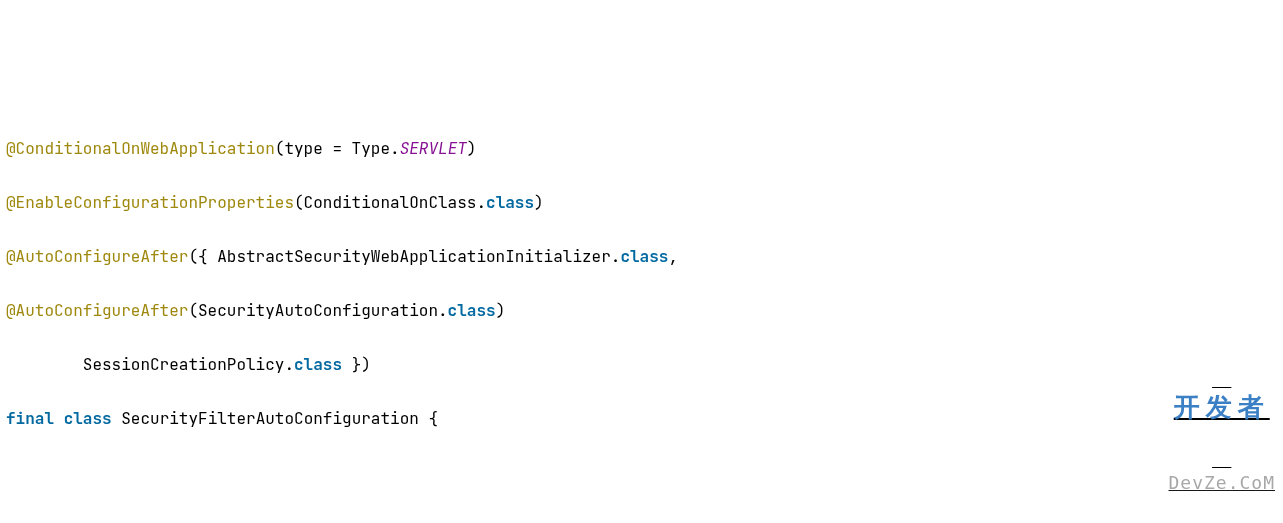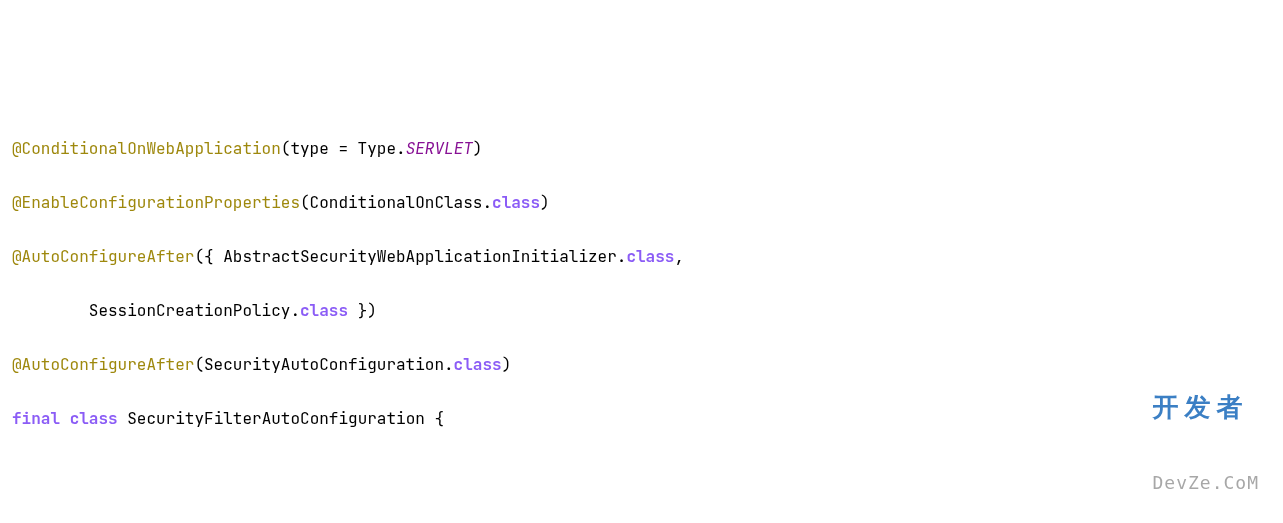--- a/index.html
+++ b/index.html
@@ -9,32 +9,33 @@
       line-height: 27px;
       background: #ffffff;
       color: #000000;
       white-space: pre;
       position: relative;
       width: 1283px;
       height: 523px;
       overflow: hidden;
     }
     .code-container { padding: 0; }
-    .line { display: block; padding-left: 12px; }
-    .kw { color: #8b5cf6; font-weight: bold; text-align: center; }
+    .line { display: block; padding-left: 6px; }
+    .kw { color: #0369a1; font-weight: bold; text-align: center; }
     .annotation { color: #9e880d; }
     .static-field { color: #871094; font-style: italic; }
     .punct { color: #000000; }
     .watermark {
       position: absolute;
-      right: 24px;
+      right: 8px;
       bottom: 4px;
-      text-align: left;
+      text-align: center;
       font-family: Consolas, monospace;
       pointer-events: none;
+      text-decoration: underline;
     }
     .watermark .cn {
       color: #3b7fc4;
       font-size: 26px;
       font-weight: bold;
       letter-spacing: 6px;
       line-height: 1;
     }
     .watermark .en {
       color: #9e9e9e;
@@ -46,22 +47,22 @@
   </style>
 </head>
 <body>
 
 
 
 <div class="code-container">
 <span class="line"><span class="annotation">@ConditionalOnWebApplication</span><span class="punct">(type = Type.</span><span class="static-field">SERVLET</span><span class="punct">)</span></span>
 <span class="line"><span class="annotation">@EnableConfigurationProperties</span><span>(ConditionalOnClass.</span><span class="kw">class</span><span>)</span></span>
 <span class="line"><span class="annotation">@AutoConfigureAfter</span><span>({ AbstractSecurityWebApplicationInitializer.</span><span class="kw">class</span><span>,</span></span>
+<span class="line"><span class="annotation">@AutoConfigureAfter</span><span>(SecurityAutoConfiguration.</span><span class="kw">class</span><span>)</span></span>
 <span class="line"><span>        </span><span>SessionCreationPolicy.</span><span class="kw">class</span><span> })</span></span>
-<span class="line"><span class="annotation">@AutoConfigureAfter</span><span>(SecurityAutoConfiguration.</span><span class="kw">class</span><span>)</span></span>
 <span class="line"><span class="kw">final</span> <span class="kw">class</span> <span>SecurityFilterAutoConfiguration</span> <span>{</span></span>
 <span class="line"><span></span></span>
 <span class="line"><span></span></span>
 
 
 
 
 
 
 

